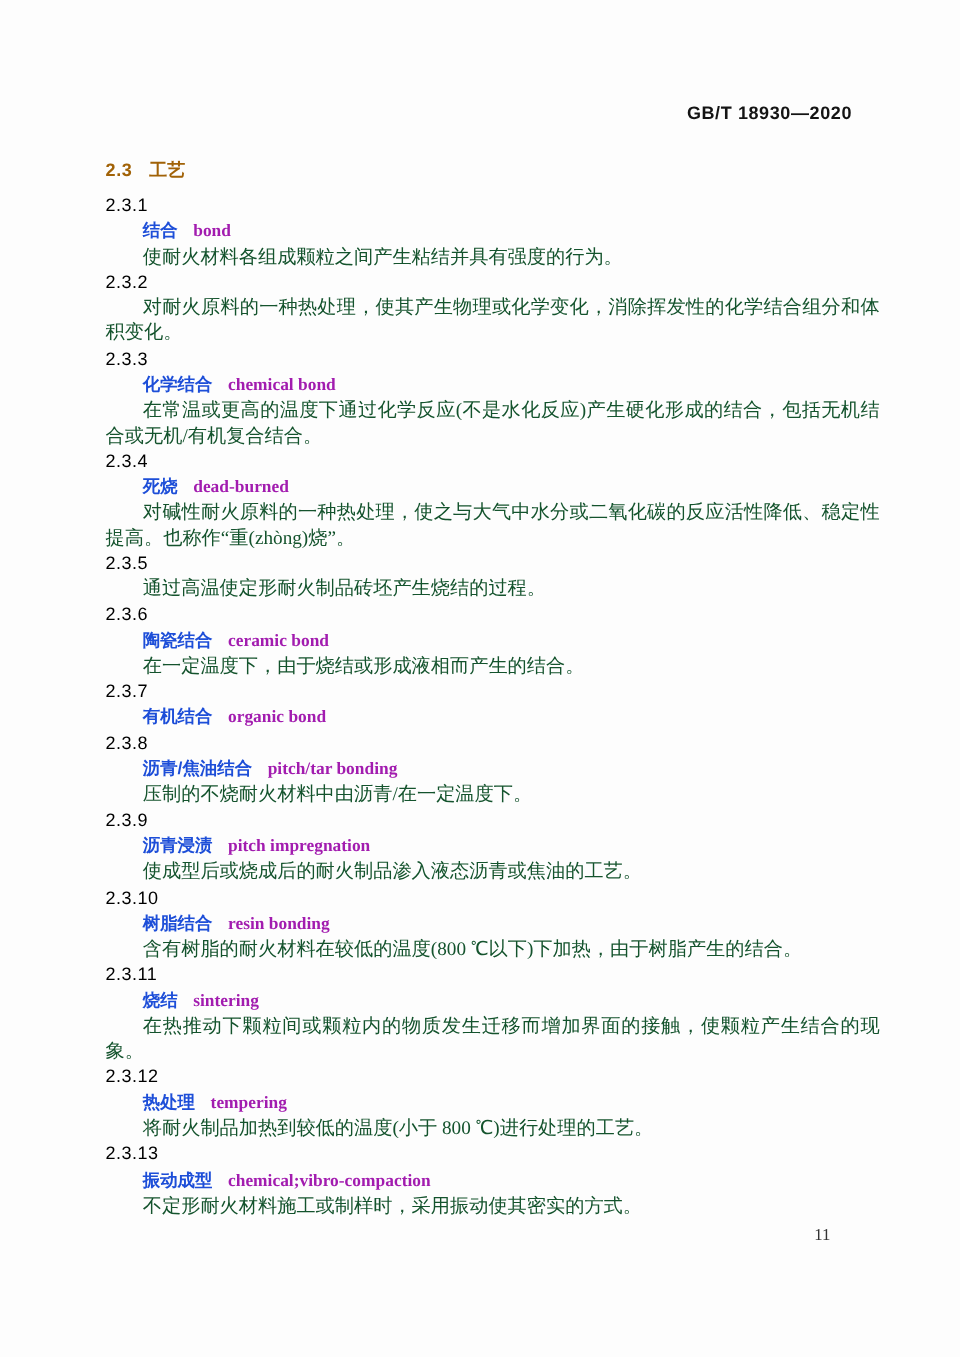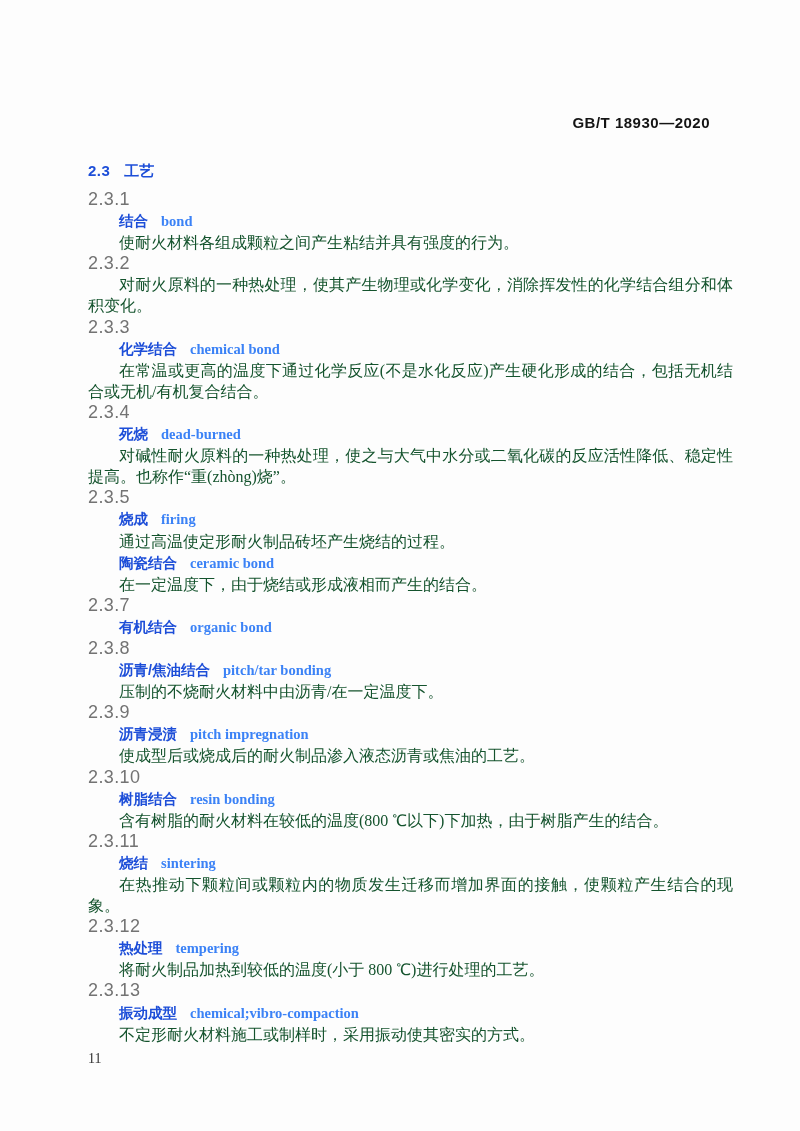--- a/index.html
+++ b/index.html
@@ -25,74 +25,74 @@
   }
   .doc-header {
     text-align: right;
     padding-right: 23px;
     font-family: "Liberation Sans", sans-serif;
     font-weight: bold;
     font-size: 15px;
     line-height: 16px;
     letter-spacing: 0.5px;
     color: #141414;
-    margin-top: 28px;
   }
   .sec-heading {
     margin-top: 32px;
     font-family: "Liberation Sans", sans-serif;
     font-weight: bold;
     font-size: 15px;
     line-height: 16px;
-    color: #1d4ed8;
+    color: #a16207;
   }
   .sec-heading .sec-num {
     display: inline-block;
     margin-right: 14px;
     letter-spacing: 0.5px;
   }
   .terms {
     margin-top: 10px;
   }
   .term-block { margin: 0; }
   .t-num {
     font-family: "Liberation Sans", sans-serif;
     font-weight: 500;
-    font-size: 18px;
+    font-size: 15px;
     line-height: 21.1px;
     letter-spacing: 0.4px;
-    color: #737373;
+    color: #000000;
   }
   .t-line {
     line-height: 21.1px;
     padding-left: 31px;
   }
   .t-zh {
     font-family: "Liberation Sans", sans-serif;
     font-weight: bold;
     font-size: 14.5px;
     color: #1d4ed8;
   }
   .t-en {
     font-family: "Liberation Serif", serif;
     font-weight: bold;
     font-size: 14.5px;
     margin-left: 13px;
-    color: #3b82f6;
+    color: #a21caf;
   }
   .t-def {
     margin: 0;
     font-size: 16px;
     line-height: 21.1px;
     text-indent: 31px;
     text-align: justify;
     color: #14532d;
   }
   .page-number {
     margin-top: 3px;
+    text-align: right;
     padding-right: 41px;
     font-size: 14px;
     line-height: 21px;
     color: #333;
   }
 </style>
 </head>
 <body>
 
 <div class="page">
@@ -124,25 +124,25 @@
       </div>
 
       <div class="term-block">
         <div class="t-num">2.3.4</div>
         <div class="t-line"><span class="t-zh">死烧</span><span class="t-en">dead-burned</span></div>
         <p class="t-def">对碱性耐火原料的一种热处理，使之与大气中水分或二氧化碳的反应活性降低、稳定性提高。也称作“重(zhòng)烧”。</p>
       </div>
 
       <div class="term-block">
         <div class="t-num">2.3.5</div>
-        <div class="t-line"><span class="t-zh">烧成</span><span class="t-en">firing</span></div>
         <p class="t-def">通过高温使定形耐火制品砖坯产生烧结的过程。</p>
       </div>
 
       <div class="term-block">
+        <div class="t-num">2.3.6</div>
         <div class="t-line"><span class="t-zh">陶瓷结合</span><span class="t-en">ceramic bond</span></div>
         <p class="t-def">在一定温度下，由于烧结或形成液相而产生的结合。</p>
       </div>
 
       <div class="term-block">
         <div class="t-num">2.3.7</div>
         <div class="t-line"><span class="t-zh">有机结合</span><span class="t-en">organic bond</span></div>
       </div>
 
       <div class="term-block">

